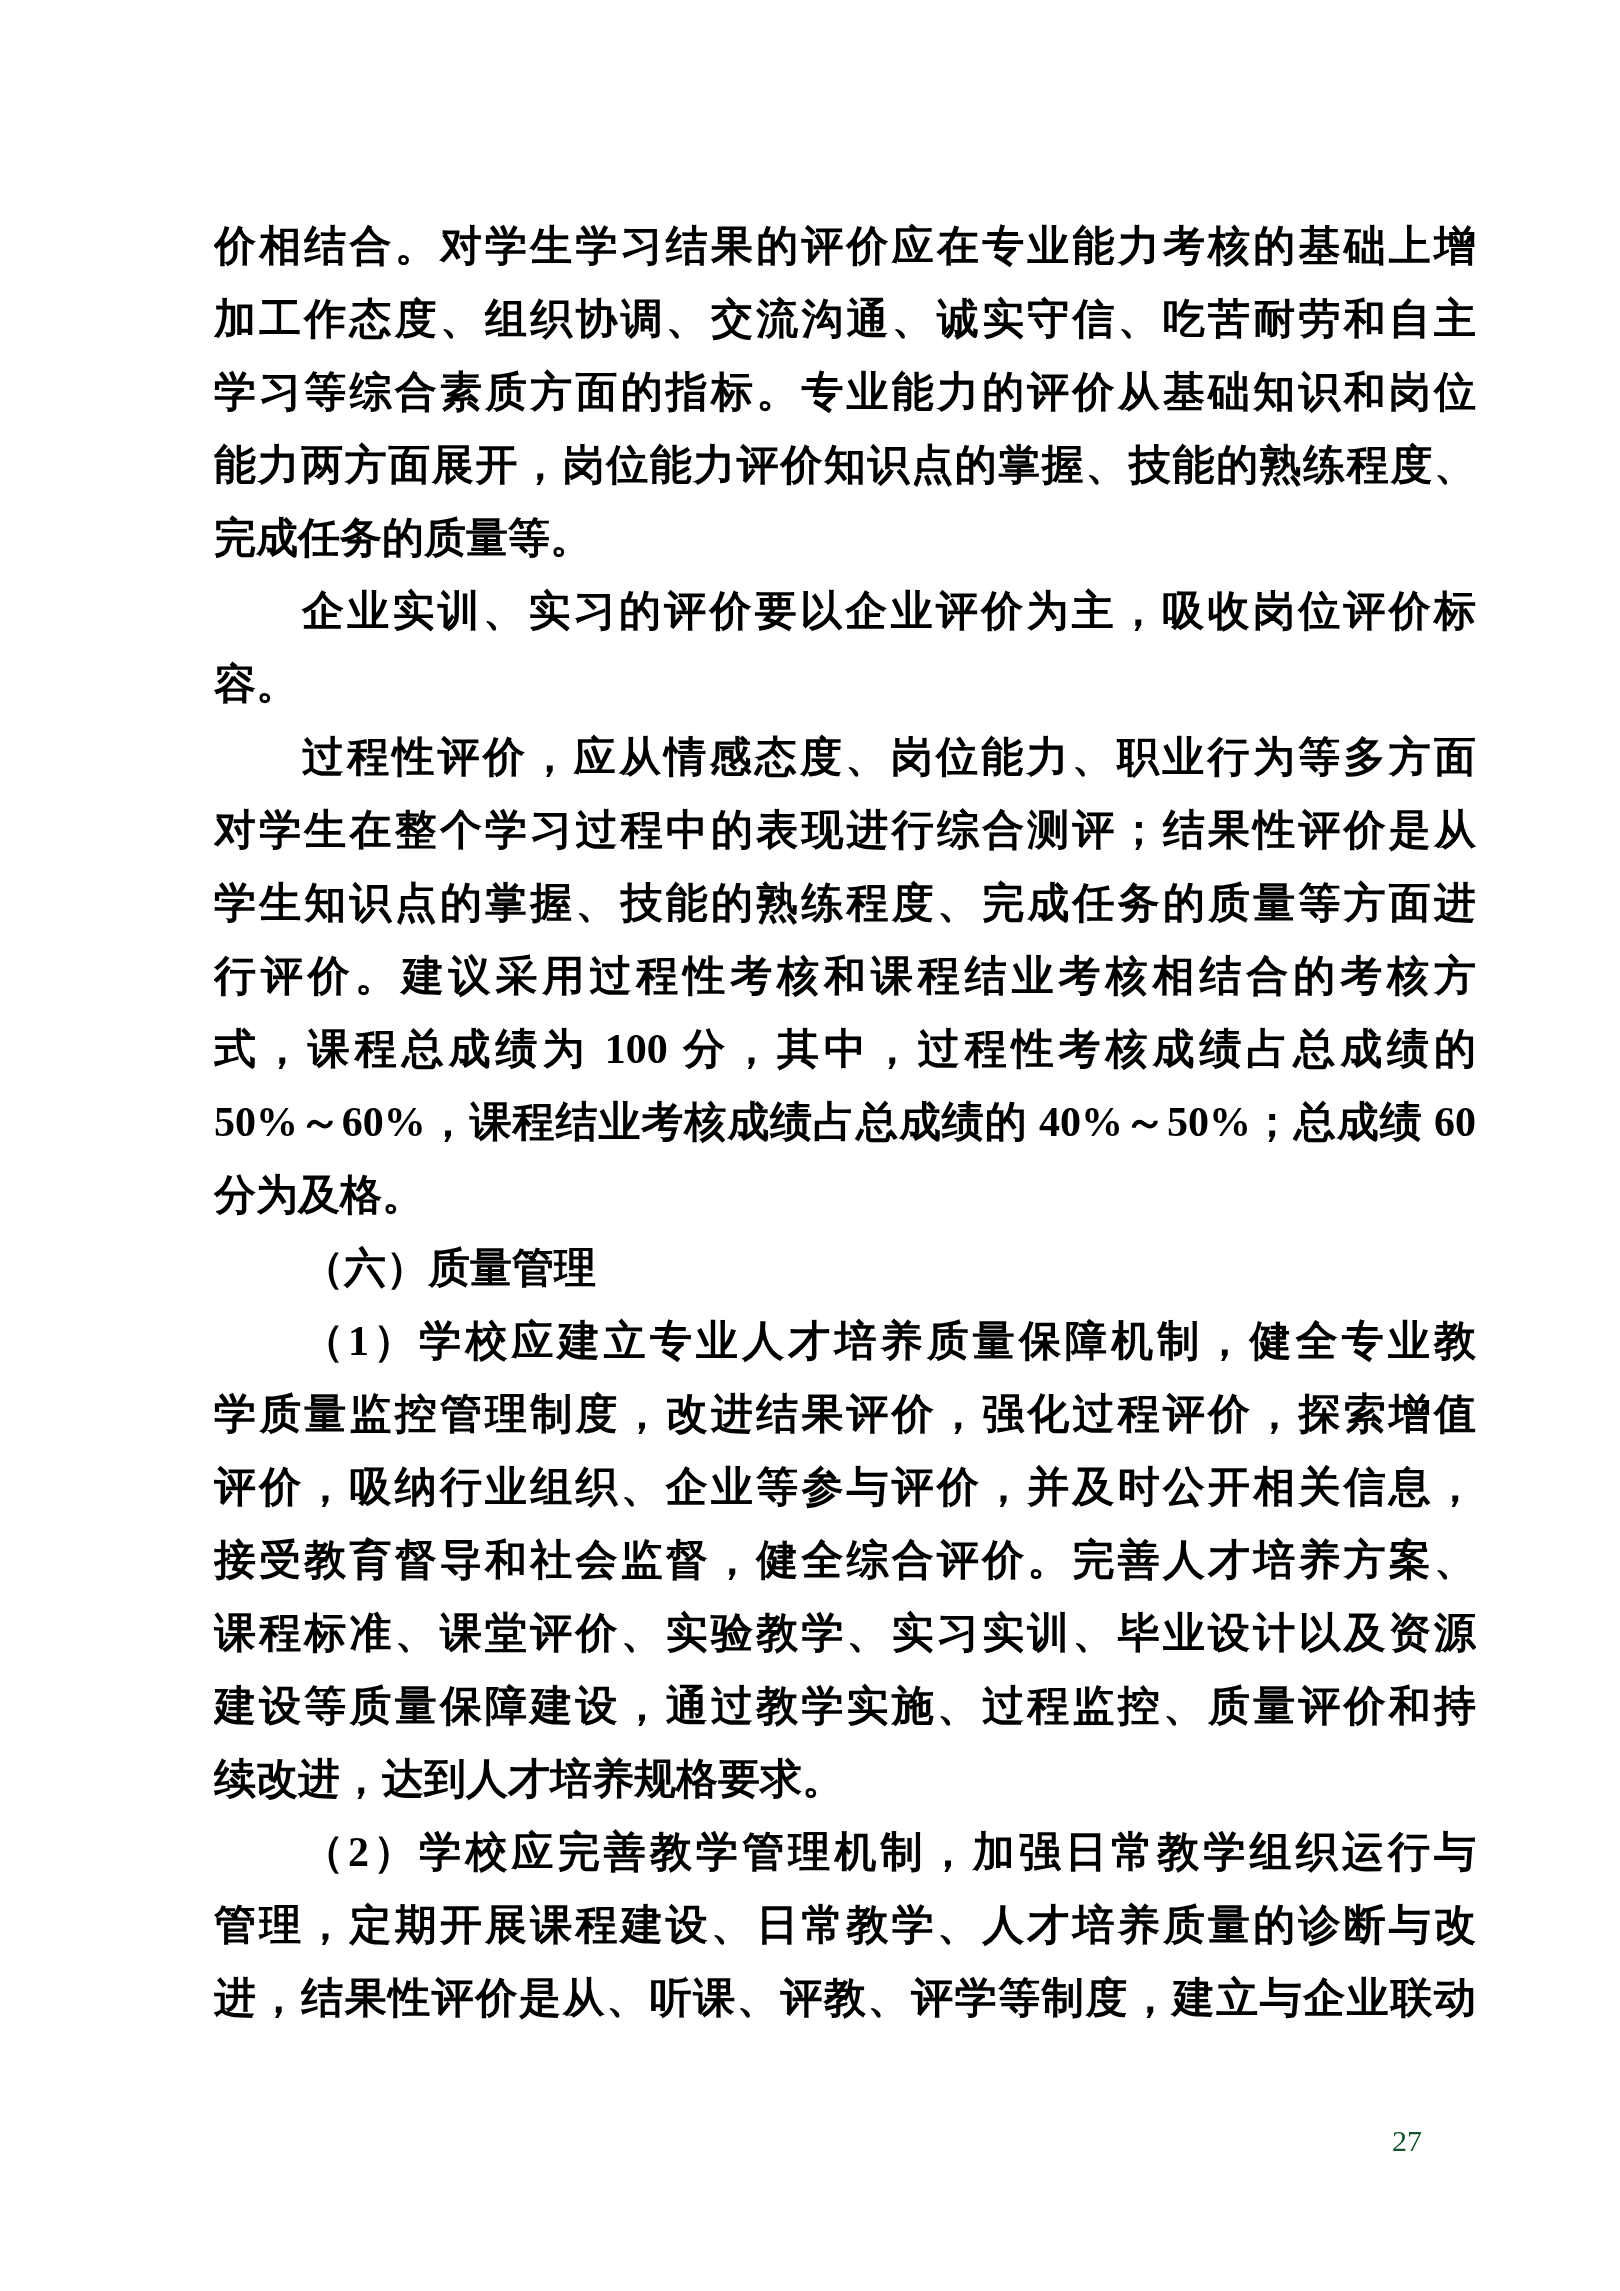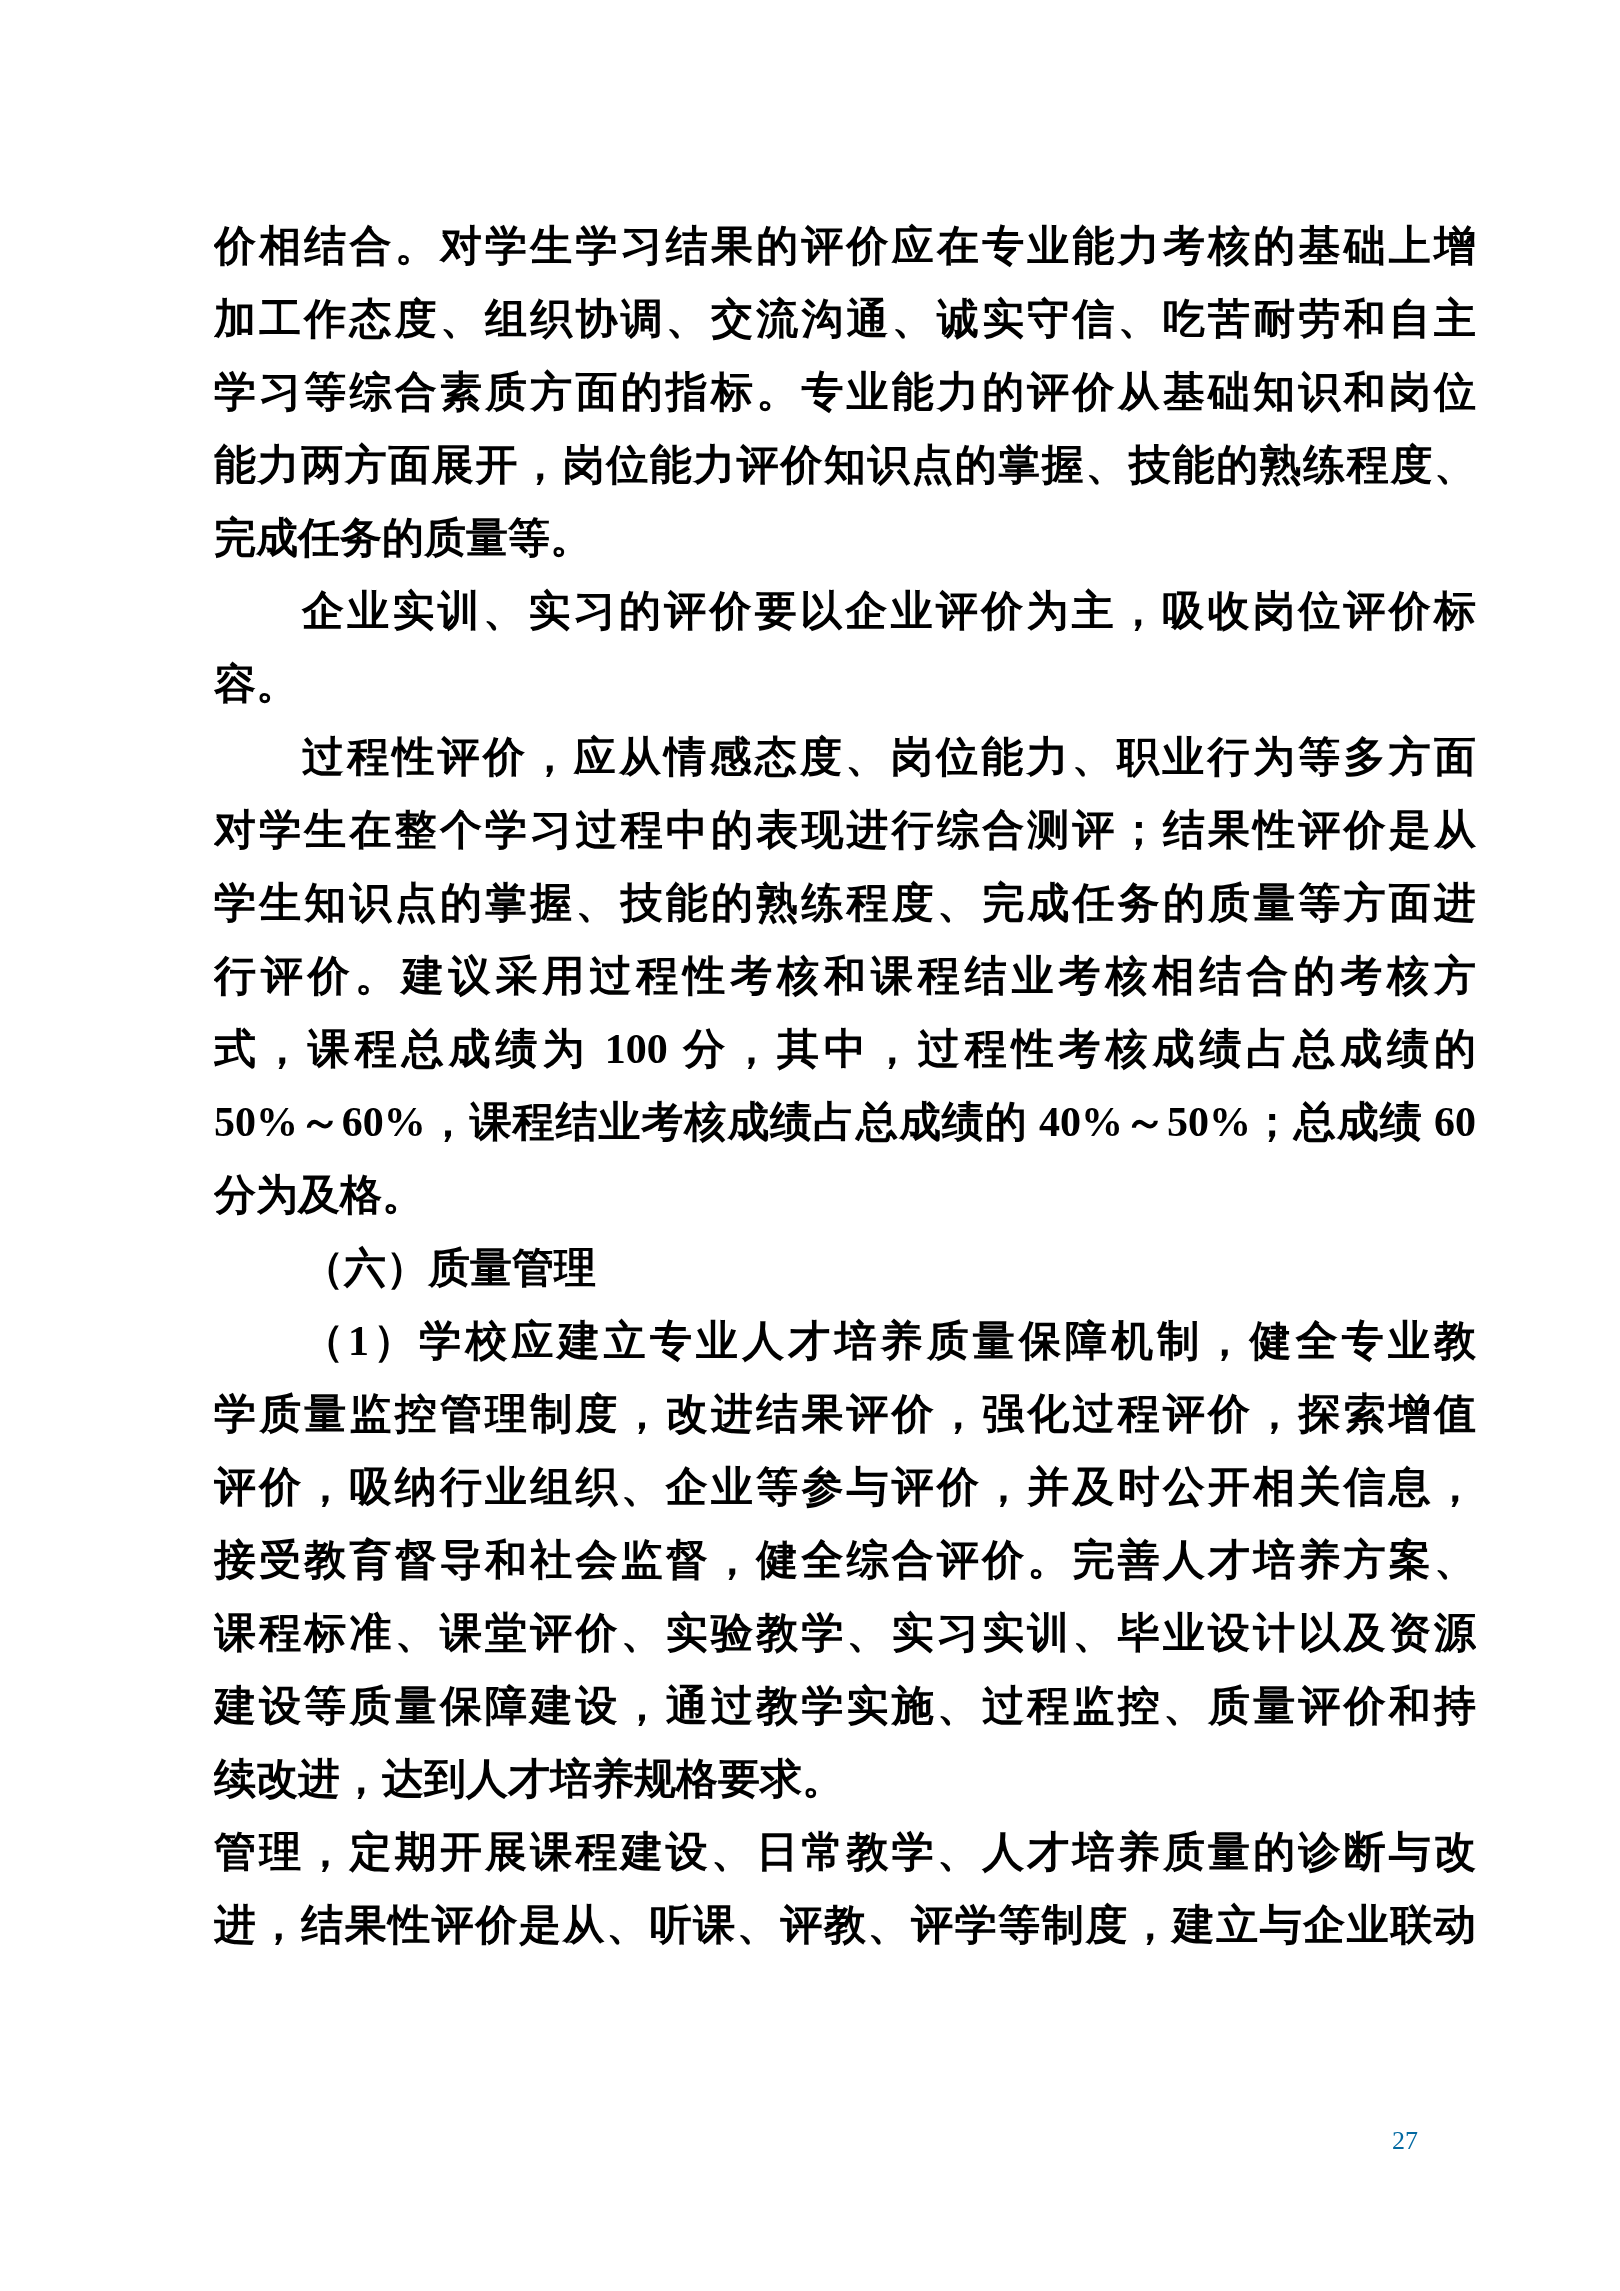--- a/index.html
+++ b/index.html
@@ -37,23 +37,23 @@
     text-align: justify;
     text-align-last: justify;
   }
   .ind {
     padding-left: 88px;
   }
   .pagenum {
     position: absolute;
     left: 1392px;
     top: 2121px;
-    font-size: 26px;
+    font-size: 30px;
     line-height: 39px;
-    color: #0369a1;
+    color: #14532d;
   }
 </style>
 </head>
 <body>
 
 <div class="page">
   <div class="textblock">
     <div class="ln j">价相结合。对学生学习结果的评价应在专业能力考核的基础上增</div>
     <div class="ln j">加工作态度、组织协调、交流沟通、诚实守信、吃苦耐劳和自主</div>
     <div class="ln j">学习等综合素质方面的指标。专业能力的评价从基础知识和岗位</div>
@@ -69,18 +69,19 @@
     <div class="ln j">50%～60%，课程结业考核成绩占总成绩的 40%～50%；总成绩 60</div>
     <div class="ln">分为及格。</div>
     <div class="ln ind">（六）质量管理</div>
     <div class="ln j ind">（1）学校应建立专业人才培养质量保障机制，健全专业教</div>
     <div class="ln j">学质量监控管理制度，改进结果评价，强化过程评价，探索增值</div>
     <div class="ln j">评价，吸纳行业组织、企业等参与评价，并及时公开相关信息，</div>
     <div class="ln j">接受教育督导和社会监督，健全综合评价。完善人才培养方案、</div>
     <div class="ln j">课程标准、课堂评价、实验教学、实习实训、毕业设计以及资源</div>
     <div class="ln j">建设等质量保障建设，通过教学实施、过程监控、质量评价和持</div>
     <div class="ln">续改进，达到人才培养规格要求。</div>
+    <div class="ln j ind">（2）学校应完善教学管理机制，加强日常教学组织运行与</div>
     <div class="ln j">管理，定期开展课程建设、日常教学、人才培养质量的诊断与改</div>
     <div class="ln j">进，结果性评价是从、听课、评教、评学等制度，建立与企业联动</div>
   </div>
   <div class="pagenum">27</div>
 </div>
 
 
 </body></html>

